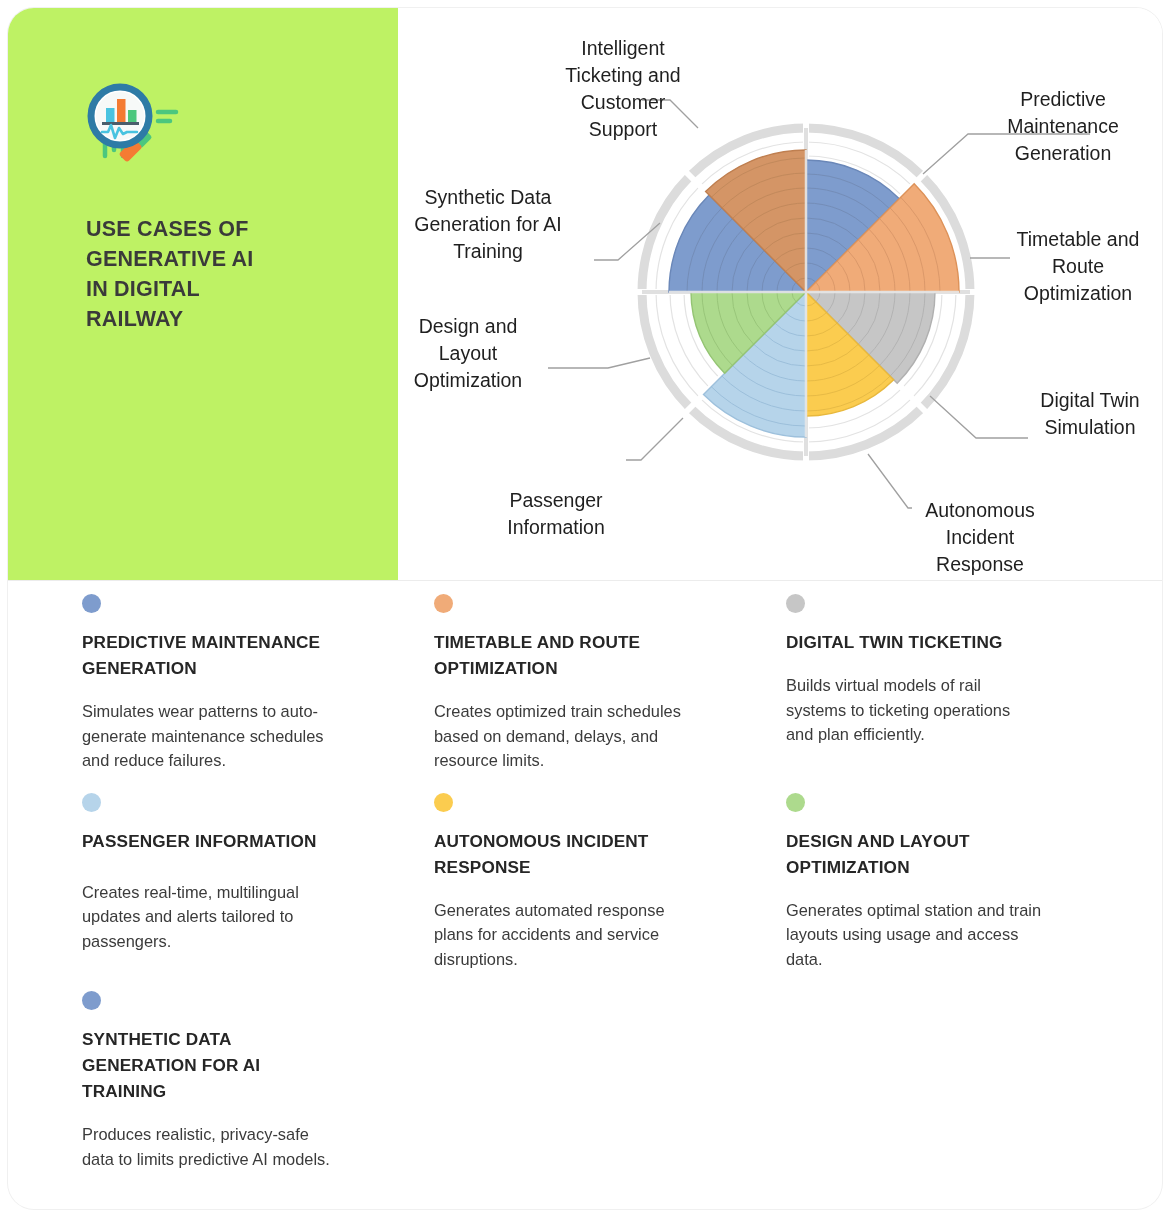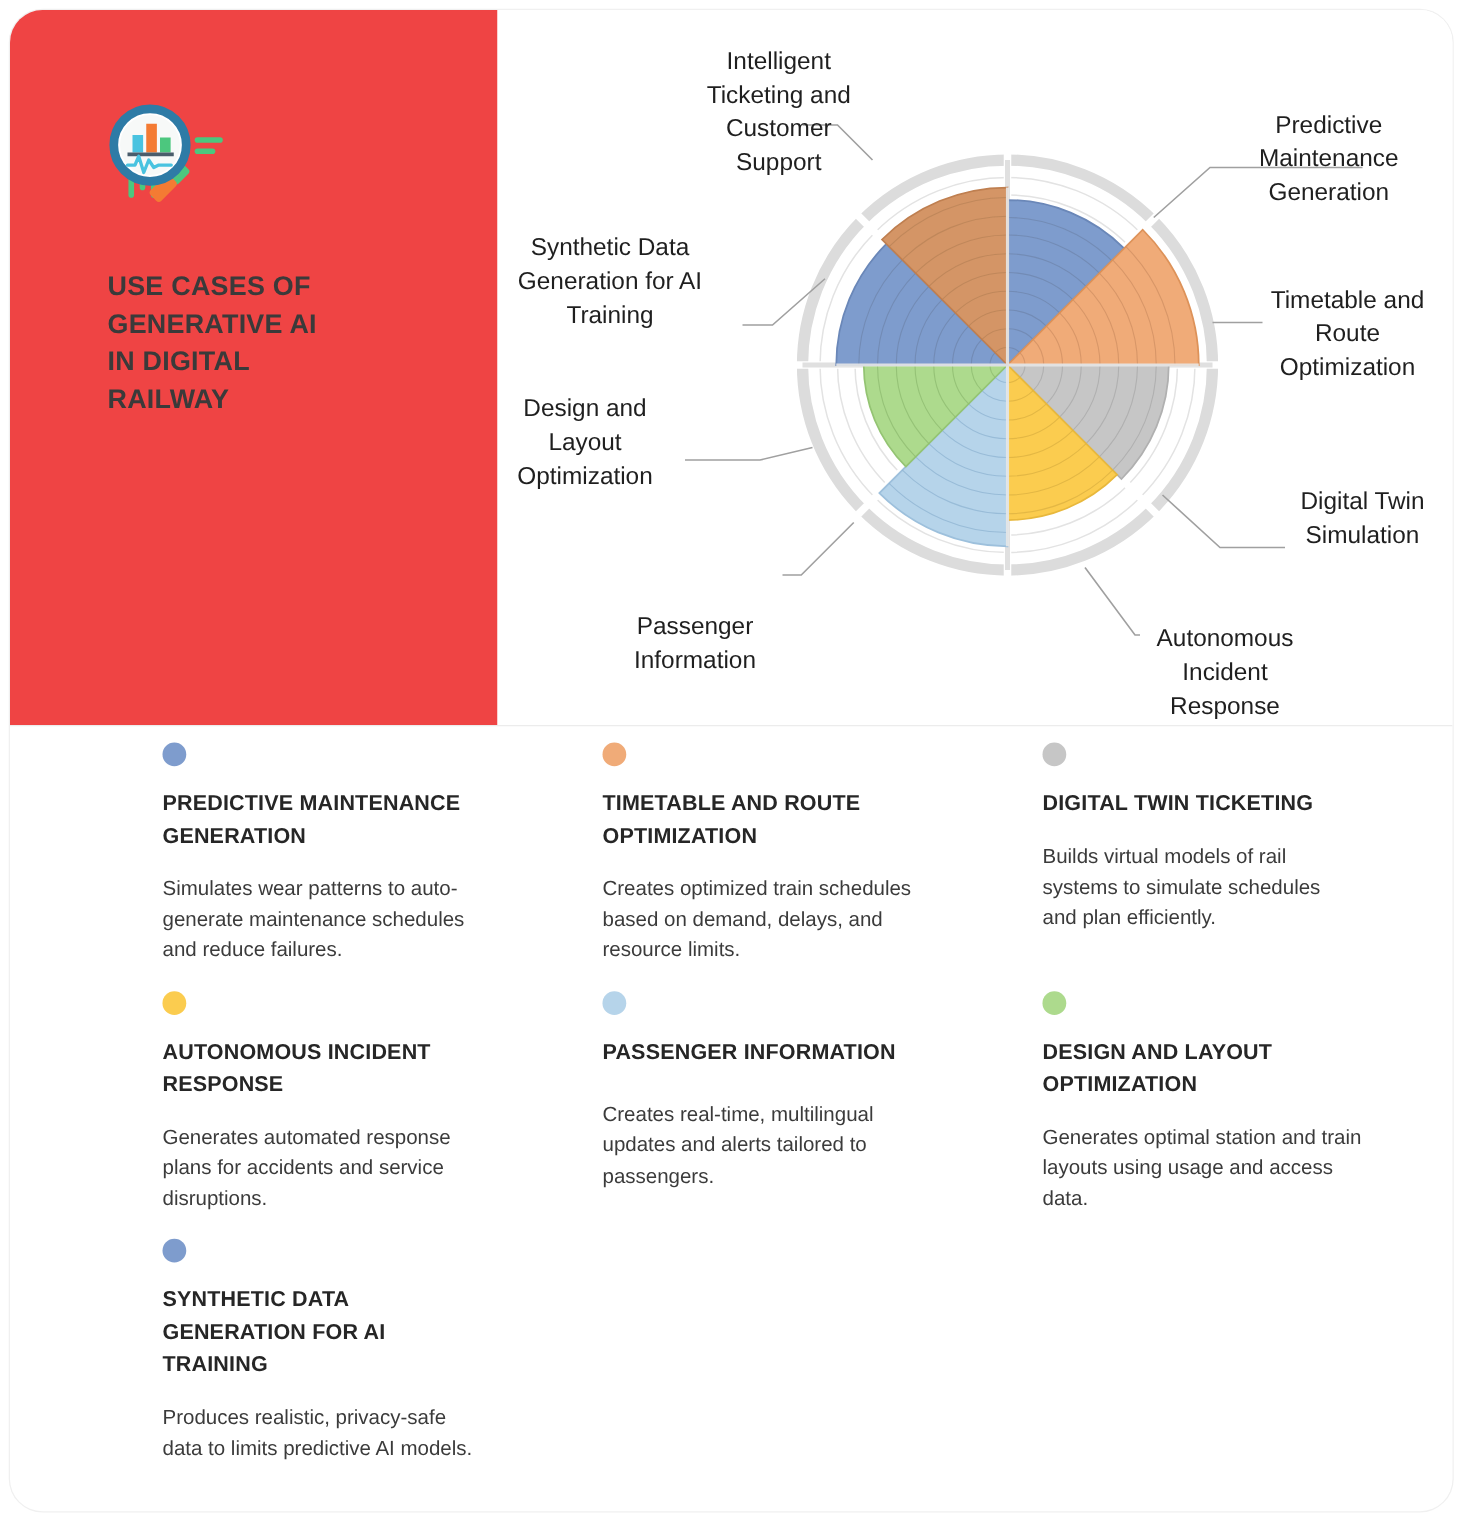--- a/index.html
+++ b/index.html
@@ -44,21 +44,21 @@
     width: 1154px;
     height: 572px;
   }
 
   .brand-panel {
     position: absolute;
     left: 0;
     top: 0;
     width: 390px;
     height: 572px;
-    background: #ef4444;
+    background: #bef264;
   }
 
   .brand-icon {
     position: absolute;
     left: 72px;
     top: 72px;
     width: 104px;
     height: 90px;
   }
 
@@ -115,21 +115,20 @@
     display: grid;
     grid-template-columns: 352px 352px 352px;
     column-gap: 0px;
     padding-left: 74px;
     box-sizing: border-box;
   }
 
   .legend-item {
     width: 300px;
     padding-bottom: 20px;
-    margin-left: 48px;
   }
 
   .legend-dot {
     width: 19px;
     height: 19px;
     border-radius: 50%;
     margin-bottom: 16px;
   }
 
   .legend-title {
@@ -433,42 +432,42 @@
 OPTIMIZATION</div>
         <div class="legend-desc">Creates optimized train schedules
 based on demand, delays, and
 resource limits.</div>
       </div>
 
       <div class="legend-item r1">
         <div class="legend-dot" style="background:#c6c6c6"></div>
         <div class="legend-title">DIGITAL TWIN TICKETING</div>
         <div class="legend-desc">Builds virtual models of rail
-systems to simulate schedules
+systems to ticketing operations
 and plan efficiently.</div>
+      </div>
+
+      <div class="legend-item r2">
+        <div class="legend-dot" style="background:#b6d4ea"></div>
+        <div class="legend-title">PASSENGER INFORMATION</div>
+        <div class="legend-desc" style="margin-top:26px">Creates real-time, multilingual
+updates and alerts tailored to
+passengers.</div>
       </div>
 
       <div class="legend-item r2">
         <div class="legend-dot" style="background:#fbcc4f"></div>
         <div class="legend-title">AUTONOMOUS INCIDENT
 RESPONSE</div>
         <div class="legend-desc">Generates automated response
 plans for accidents and service
 disruptions.</div>
       </div>
 
       <div class="legend-item r2">
-        <div class="legend-dot" style="background:#b6d4ea"></div>
-        <div class="legend-title">PASSENGER INFORMATION</div>
-        <div class="legend-desc" style="margin-top:26px">Creates real-time, multilingual
-updates and alerts tailored to
-passengers.</div>
-      </div>
-
-      <div class="legend-item r2">
         <div class="legend-dot" style="background:#adda8d"></div>
         <div class="legend-title">DESIGN AND LAYOUT
 OPTIMIZATION</div>
         <div class="legend-desc">Generates optimal station and train
 layouts using usage and access
 data.</div>
       </div>
 
       <div class="legend-item">
         <div class="legend-dot" style="background:#7e9ccd"></div>

